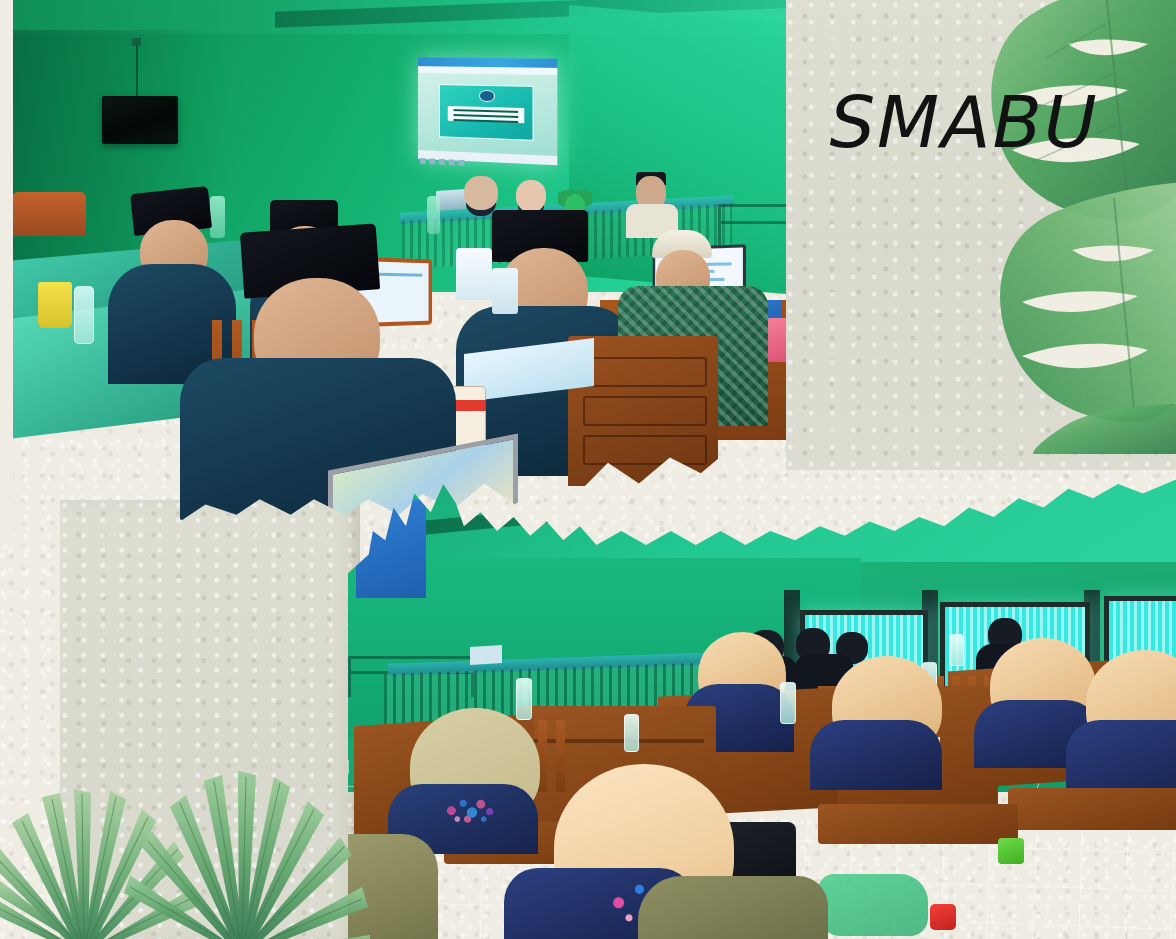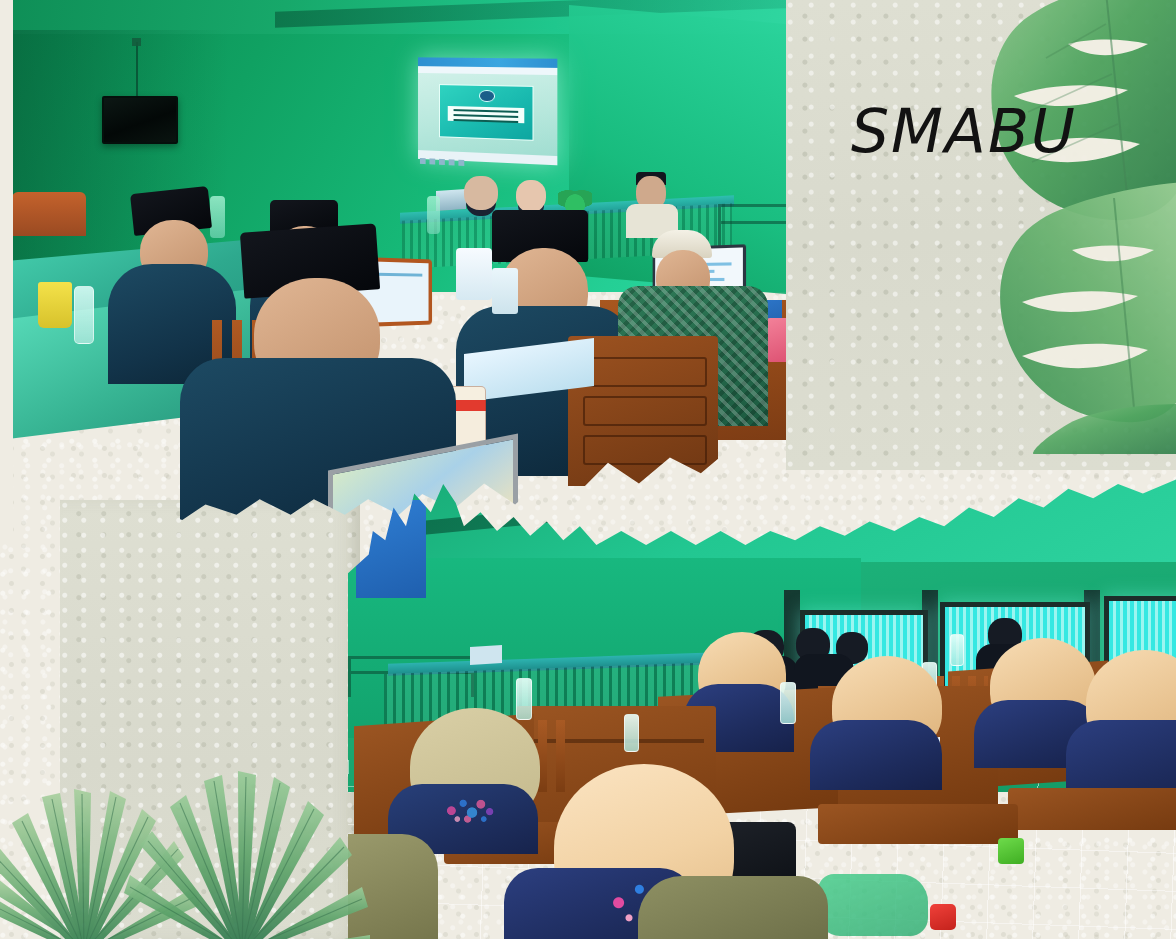--- a/index.html
+++ b/index.html
@@ -407,21 +407,21 @@
   #palm-group{left:-10px;bottom:-10px;width:380px;height:250px;}
 
   
   #title-block{position:absolute;left:800px;top:62px;width:330px;
     font-family:"DejaVu Sans", sans-serif;color:#121212;text-align:center;}
   .tline{
     font-style:italic;font-weight:400;letter-spacing:.5px;
     line-height:1;white-space:nowrap;
   }
   .tline.l1{font-size:56px;margin-left:22px;}
-  .tline.l2{font-size:60px;font-style:italic;letter-spacing:2px;margin-top:39px;margin-left:-2px;}
+  .tline.l2{font-size:72px;font-style:italic;letter-spacing:2px;margin-top:24px;margin-left:-2px;}
   .tline.l3{font-size:56px;margin-top:40px;margin-left:-28px;}
 </style>
 </head>
 <body>
 
 <div id="poster">
 
   <div class="bg-base"></div>
   <div class="bg-texture"></div>
   <div class="panel-right"></div>

